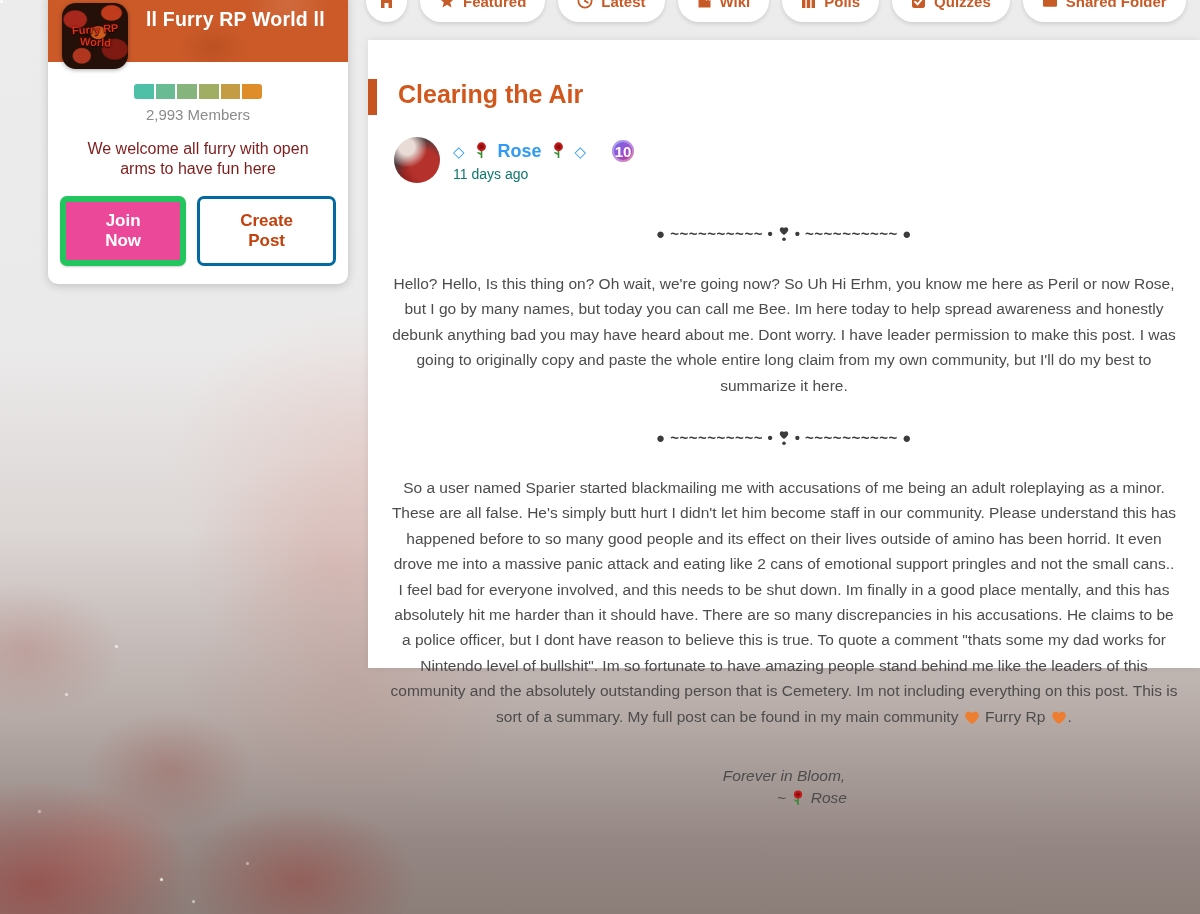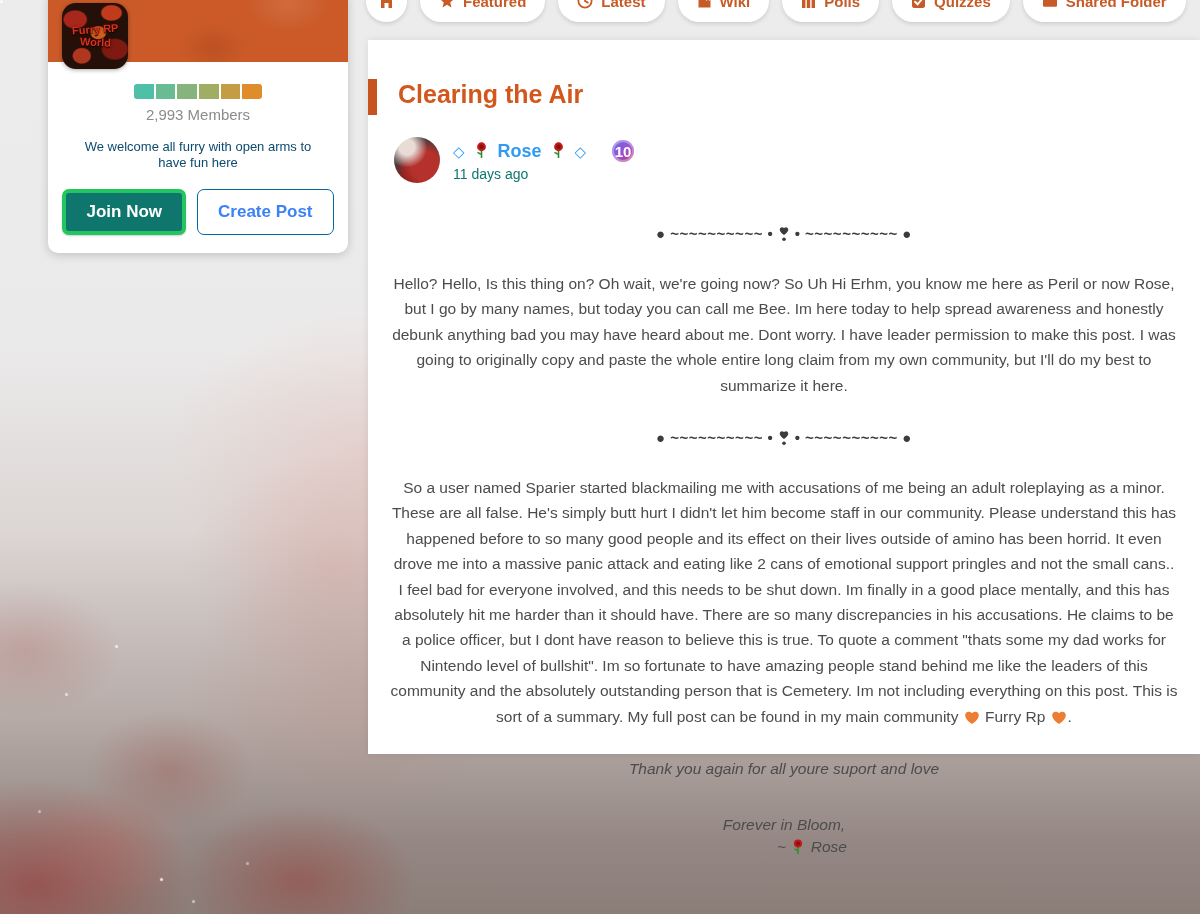--- a/index.html
+++ b/index.html
@@ -55,28 +55,28 @@
     display:flex;flex-direction:column;align-items:center;justify-content:center;}
   .community-icon .l1,.community-icon .l2{color:#d5331c;font-weight:800;font-size:11px;line-height:13px;
     text-shadow:0 1px 1px #000, 0 0 3px #600;transform:rotate(-4deg);}
   .community-icon .l2{transform:rotate(3deg);}
   .card-body{padding:10px 12px 18px;text-align:center;}
   .member-bar{width:128px;height:15px;margin:12px auto 7px;display:flex;gap:2px;}
   .member-bar .seg{flex:1;}
   .member-bar .seg:first-child{border-radius:3px 0 0 3px;}
   .member-bar .seg:last-child{border-radius:0 3px 3px 0;}
   .members{color:#8b8b8b;font-size:15px;margin-bottom:16px;}
-  .descr{color:#0c4a6e;font-size:13px;line-height:1.25;margin:0 18px 17px;}
+  .descr{color:#7f1d1d;font-size:16px;line-height:1.25;margin:0 18px 17px;}
   .btn-row{display:flex;gap:11px;justify-content:center;}
   .btn{font-family:inherit;font-weight:700;font-size:17px;border-radius:7px;padding:9px 20px;cursor:pointer;}
-  .btn-join{background:#0f766e;color:#fff;border:4px solid #22c55e;box-shadow:0 1px 2px rgba(0,0,0,.2);}
-  .btn-create{background:#fff;color:#3b82f6;border:1px solid #0369a1;}
-
-  
-  .panel{position:absolute;left:368px;top:40px;width:832px;height:714px;background:#fff;z-index:2;
+  .btn-join{background:#ec4899;color:#fff;border:6px solid #22c55e;box-shadow:0 1px 2px rgba(0,0,0,.2);}
+  .btn-create{background:#fff;color:#c2410c;border:3px solid #0369a1;}
+
+  
+  .panel{position:absolute;left:368px;top:40px;width:832px;height:628px;background:#fff;z-index:2;
     box-shadow:0 0 8px rgba(0,0,0,.08);}
   .title-row{position:relative;margin-top:38px;height:38px;}
   .accent{position:absolute;left:0;top:1px;width:9px;height:36px;background:#c75320;}
   .post-title{position:absolute;left:30px;top:2px;font-size:25px;font-weight:700;color:#d2571c;margin:0;}
   .author-row{display:flex;margin:21px 0 0 26px;}
   .avatar{width:46px;height:46px;border-radius:50%;flex:0 0 46px;
     background:
       radial-gradient(circle at 28% 22%, #e9dbd6 0 16%, transparent 42%),
       radial-gradient(circle at 68% 62%, #b5312c 0 34%, transparent 62%),
       radial-gradient(circle at 45% 85%, #8e1f1c 0 22%, transparent 50%),
@@ -169,20 +169,21 @@
   </div>
 
 </nav>
 
 <aside class="card">
   <div class="card-header">
     <div class="community-icon">
       <span class="l1">Furry RP</span>
       <span class="l2">World</span>
     </div>
+    <div class="card-title">ll Furry RP World ll</div>
   </div>
   <div class="card-body">
     <div class="member-bar">
         <span class="seg" style="background: rgb(79, 192, 168);"></span>
         <span class="seg" style="background: rgb(104, 187, 147);"></span>
         <span class="seg" style="background: rgb(133, 181, 124);"></span>
         <span class="seg" style="background: rgb(159, 174, 99);"></span>
         <span class="seg" style="background: rgb(195, 156, 68);"></span>
         <span class="seg" style="background: rgb(223, 141, 43);"></span>
       </div>
@@ -234,21 +235,20 @@
     <p class="body-text">Hello? Hello, Is this thing on? Oh wait, we're going now? So Uh Hi Erhm, you know me here as Peril or now Rose, but I go by many names, but today you can call me Bee. Im here today to help spread awareness and honestly debunk anything bad you may have heard about me. Dont worry. I have leader permission to make this post. I was going to originally copy and paste the whole entire long claim from my own community, but I'll do my best to summarize it here.</p>
     <div class="divider">● ~~~~~~~~~~ • <svg class="emj" width="10" height="16" viewBox="0 0 10 16">
           <path d="M5 9 C-2.5 4.5 1.5 -1 5 2 C8.5 -1 12.5 4.5 5 9 Z" fill="#3c3c3c"></path>
           <circle cx="5" cy="13.3" r="1.8" fill="#3c3c3c"></circle>
         </svg> • ~~~~~~~~~~ ●</div>
     <p class="body-text">So a user named Sparier started blackmailing me with accusations of me being an adult roleplaying as a minor. These are all false. He's simply butt hurt I didn't let him become staff in our community. Please understand this has happened before to so many good people and its effect on their lives outside of amino has been horrid. It even drove me into a massive panic attack and eating like 2 cans of emotional support pringles and not the small cans.. I feel bad for everyone involved, and this needs to be shut down. Im finally in a good place mentally, and this has absolutely hit me harder than it should have. There are so many discrepancies in his accusations. He claims to be a police officer, but I dont have reason to believe this is true. To quote a comment "thats some my dad works for Nintendo level of bullshit". Im so fortunate to have amazing people stand behind me like the leaders of this community and the absolutely outstanding person that is Cemetery. Im not including everything on this post. This is sort of a summary. My full post can be found in my main community <svg class="emj" width="16" height="15" viewBox="0 0 16 15">
           <path d="M8 14 C-4 6.5 2.5 -1.8 8 3.2 C13.5 -1.8 20 6.5 8 14 Z" fill="#ed7d31"></path>
         </svg> Furry Rp <svg class="emj" width="16" height="15" viewBox="0 0 16 15">
           <path d="M8 14 C-4 6.5 2.5 -1.8 8 3.2 C13.5 -1.8 20 6.5 8 14 Z" fill="#ed7d31"></path>
         </svg>.</p>
-    <p class="thanks">Thank you again for all youre suport and love</p>
     <p class="signoff">Forever in Bloom,</p>
     <p class="signoff-2">~ <svg class="emj" width="14" height="16" viewBox="0 0 16 18">
           <path d="M8 9 L8 17" stroke="#2e8b2e" stroke-width="1.7"></path>
           <path d="M8 13.5 C5 13.5 3.8 11.8 3.2 10.6 C6 10.6 7.5 11.8 8 13.5 Z" fill="#2e8b2e"></path>
           <circle cx="8" cy="5" r="4.7" fill="#c11a1a"></circle>
           <circle cx="8" cy="5" r="2.4" fill="#8e0e0e"></circle>
         </svg> Rose</p>
   </article>
 </main>
 

